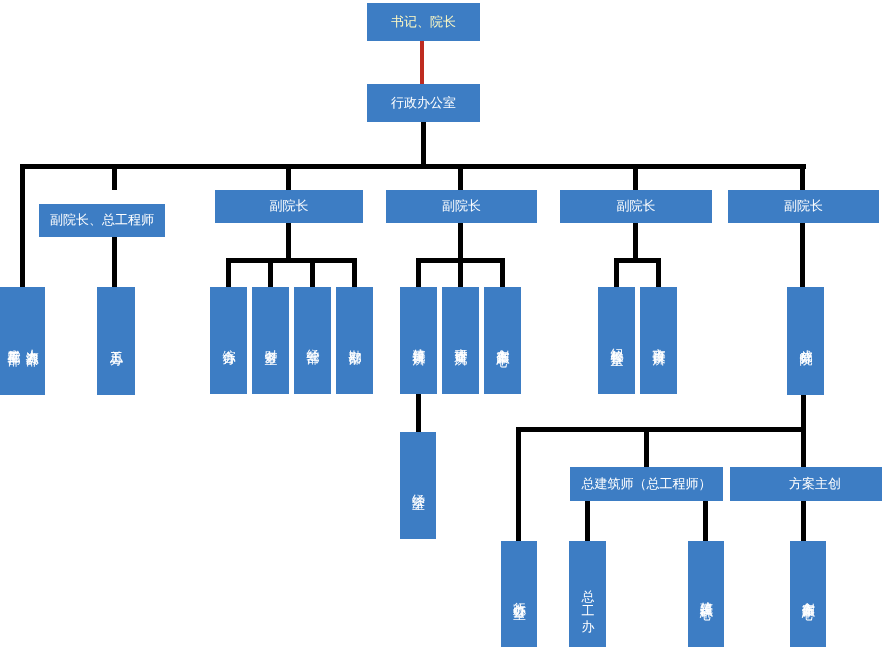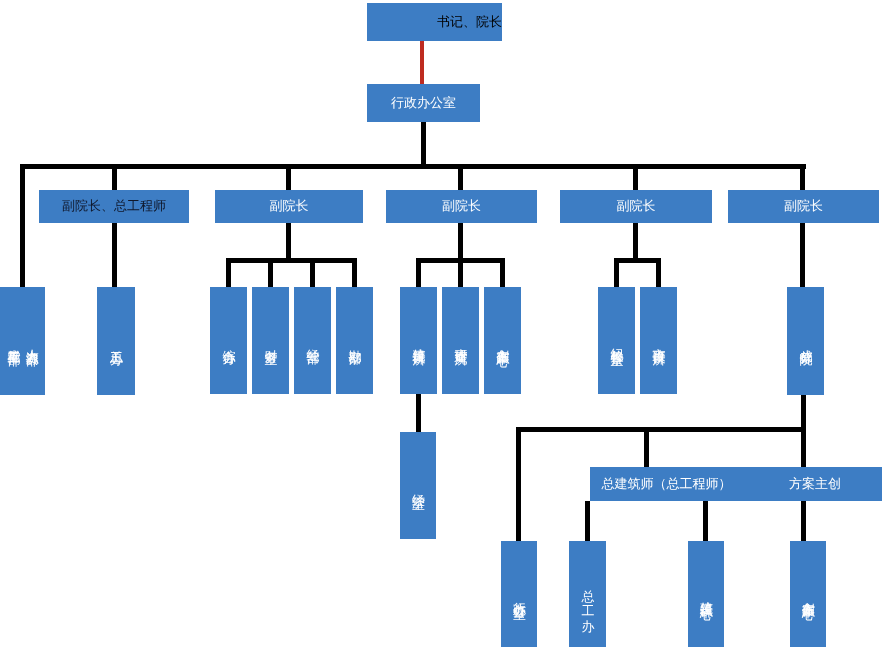--- a/index.html
+++ b/index.html
@@ -51,27 +51,27 @@
     <div class="conn" style="left: 800px; top: 223px; width: 5px; height: 64px; background: rgb(0, 0, 0);"></div>
     <div class="conn" style="left: 416px; top: 394px; width: 5px; height: 38px; background: rgb(0, 0, 0);"></div>
     <div class="conn" style="left: 801px; top: 395px; width: 5px; height: 34px; background: rgb(0, 0, 0);"></div>
     <div class="conn" style="left: 516px; top: 427px; width: 290px; height: 5px; background: rgb(0, 0, 0);"></div>
     <div class="conn" style="left: 516px; top: 430px; width: 5px; height: 111px; background: rgb(0, 0, 0);"></div>
     <div class="conn" style="left: 644px; top: 430px; width: 5px; height: 37px; background: rgb(0, 0, 0);"></div>
     <div class="conn" style="left: 801px; top: 430px; width: 5px; height: 37px; background: rgb(0, 0, 0);"></div>
     <div class="conn" style="left: 585px; top: 501px; width: 5px; height: 40px; background: rgb(0, 0, 0);"></div>
     <div class="conn" style="left: 703px; top: 501px; width: 5px; height: 40px; background: rgb(0, 0, 0);"></div>
     <div class="conn" style="left: 801px; top: 501px; width: 5px; height: 40px; background: rgb(0, 0, 0);"></div>
-    <div class="node" style="left: 367px; top: 3px; width: 135px; height: 38px; background: rgb(61, 125, 196); color: #000000; justify-content: flex-end;">
+    <div class="node" style="left: 367px; top: 3px; width: 113px; height: 38px; background: rgb(61, 125, 196); color: #fef9c3;">
       <span class="lbl">书记、院长</span>
     </div>
     <div class="node" style="left: 367px; top: 84px; width: 113px; height: 38px; background: rgb(61, 125, 196); color: rgb(255, 255, 255);">
       <span class="lbl">行政办公室</span>
     </div>
-    <div class="node" style="left: 39px; top: 190px; width: 150px; height: 33px; background: rgb(61, 125, 196); color: #0f172a;">
+    <div class="node" style="left: 39px; top: 204px; width: 126px; height: 33px; background: rgb(61, 125, 196); color: #ffffff;">
       <span class="lbl">副院长、总工程师</span>
     </div>
     <div class="node" style="left: 215px; top: 190px; width: 148px; height: 33px; background: rgb(61, 125, 196); color: rgb(255, 255, 255);">
       <span class="lbl">副院长</span>
     </div>
     <div class="node" style="left: 386px; top: 190px; width: 151px; height: 33px; background: rgb(61, 125, 196); color: rgb(255, 255, 255);">
       <span class="lbl">副院长</span>
     </div>
     <div class="node" style="left: 560px; top: 190px; width: 152px; height: 33px; background: rgb(61, 125, 196); color: rgb(255, 255, 255);">
       <span class="lbl">副院长</span>
@@ -112,21 +112,21 @@
     </div>
     <div class="node vertical" style="left: 640px; top: 287px; width: 37px; height: 107px; background: rgb(61, 125, 196); color: rgb(255, 255, 255);">
       <span class="lbl">市政设计所</span>
     </div>
     <div class="node vertical" style="left: 787px; top: 287px; width: 37px; height: 108px; background: rgb(61, 125, 196); color: rgb(255, 255, 255);">
       <span class="lbl">成都分院</span>
     </div>
     <div class="node vertical" style="left: 400px; top: 432px; width: 36px; height: 107px; background: rgb(61, 125, 196); color: rgb(255, 255, 255);">
       <span class="lbl">经济室</span>
     </div>
-    <div class="node" style="left: 570px; top: 467px; width: 153px; height: 34px; background: rgb(61, 125, 196); color: rgb(255, 255, 255); margin-left: 20px;">
+    <div class="node" style="left: 570px; top: 467px; width: 153px; height: 34px; background: rgb(61, 125, 196); color: rgb(255, 255, 255);">
       <span class="lbl">总建筑师（总工程师）</span>
     </div>
     <div class="node" style="left: 730px; top: 467px; width: 170px; height: 34px; background: rgb(61, 125, 196); color: rgb(255, 255, 255);">
       <span class="lbl">方案主创</span>
     </div>
     <div class="node vertical" style="left: 501px; top: 541px; width: 36px; height: 106px; background: rgb(61, 125, 196); color: rgb(255, 255, 255);">
       <span class="lbl">行政办公室</span>
     </div>
     <div class="node vertical" style="left: 569px; top: 541px; width: 37px; height: 106px; background: rgb(61, 125, 196); color: rgb(255, 255, 255);">
       <span class="lbl">总　工　办</span>

